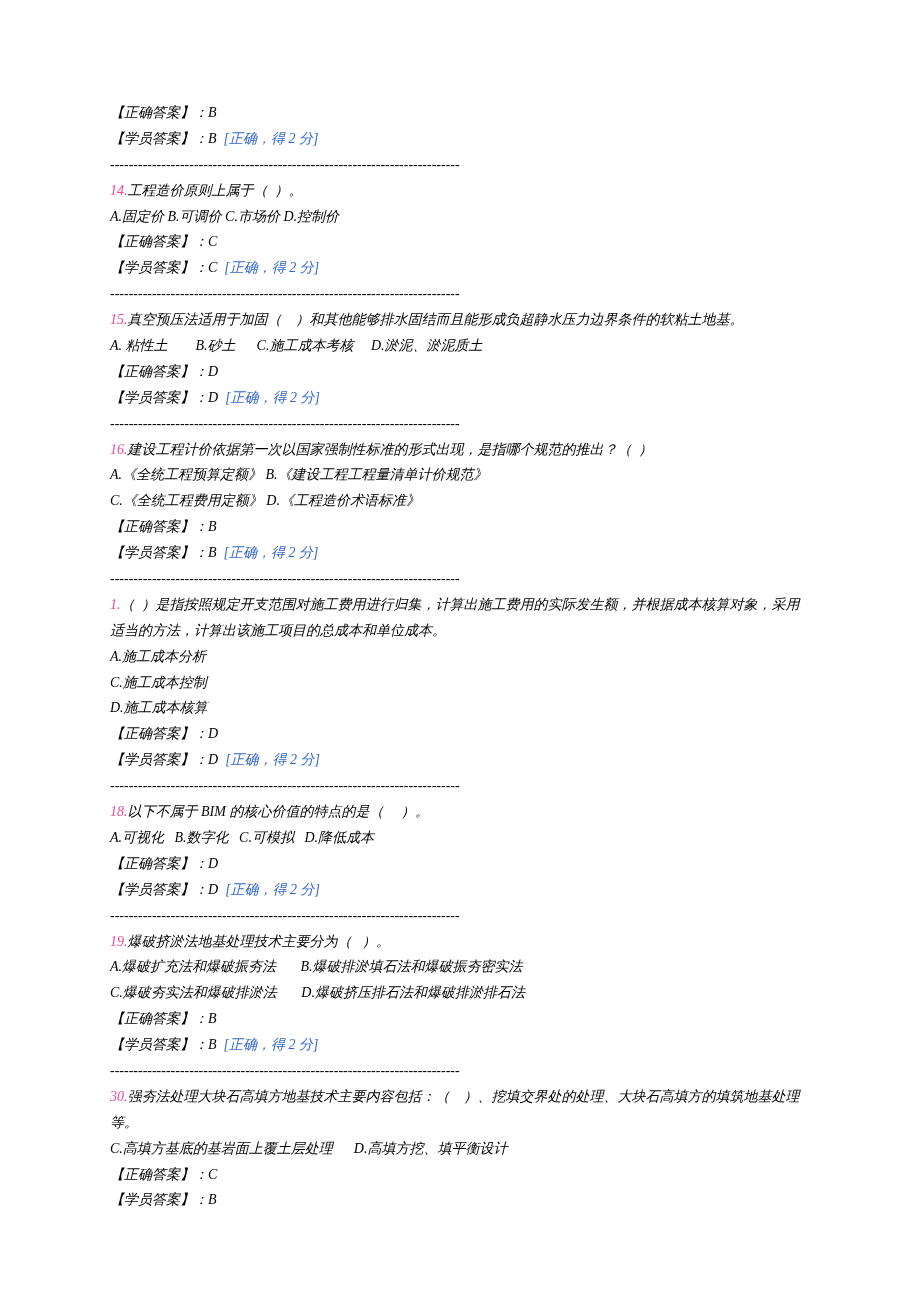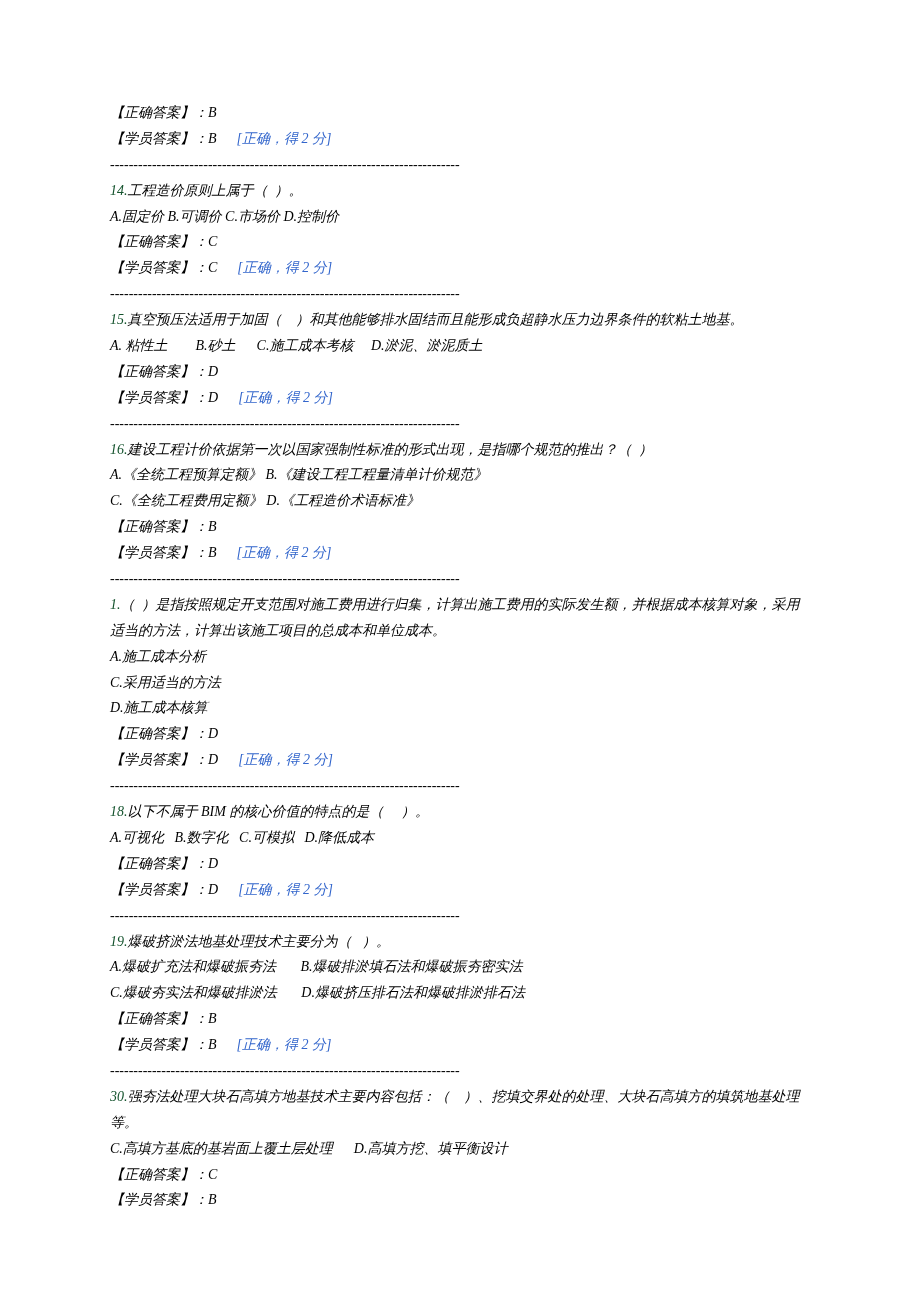--- a/index.html
+++ b/index.html
@@ -17,25 +17,24 @@
     padding: 100px 110px 60px 110px;
   }
   .blk {
     margin-bottom: 0;
     font-style: italic;
   }
   .row {
     white-space: pre-wrap;
   }
   .qno {
-    color: #14532d;
+    color: #ec4899;
   }
   .score {
     color: #3366CC;
-    margin-left: 13px;
   }
   .divider {
     color: #000;
     letter-spacing: 0;
     line-height: 1.85;
   }
 </style>
 </head>
 <body>
 
@@ -68,21 +67,21 @@
     <div class="row">A.《全统工程预算定额》 B.《建设工程工程量清单计价规范》</div>
     <div class="row">C.《全统工程费用定额》 D.《工程造价术语标准》</div>
     <div class="row"><span>【正确答案】：</span><span>B</span></div>
     <div class="row"><span>【学员答案】：</span><span>B  </span><span class="score">[正确，得 2 分]</span></div>
     <div class="divider">---------------------------------------------------------------------------</div>
   </div>
 
   <div class="blk">
     <div class="row"><span class="qno">1.</span><span>（  ）是指按照规定开支范围对施工费用进行归集，计算出施工费用的实际发生额，并根据成本核算对象，采用适当的方法，计算出该施工项目的总成本和单位成本。</span></div>
     <div class="row">A.施工成本分析</div>
-    <div class="row">C.采用适当的方法</div>
+    <div class="row">C.施工成本控制</div>
     <div class="row">D.施工成本核算</div>
     <div class="row"><span>【正确答案】：</span><span>D</span></div>
     <div class="row"><span>【学员答案】：</span><span>D  </span><span class="score">[正确，得 2 分]</span></div>
     <div class="divider">---------------------------------------------------------------------------</div>
   </div>
 
   <div class="blk">
     <div class="row"><span class="qno">18.</span><span>以下不属于 BIM 的核心价值的特点的是（     ）。</span></div>
     <div class="row">A.可视化   B.数字化   C.可模拟   D.降低成本</div>
     <div class="row"><span>【正确答案】：</span><span>D</span></div>

